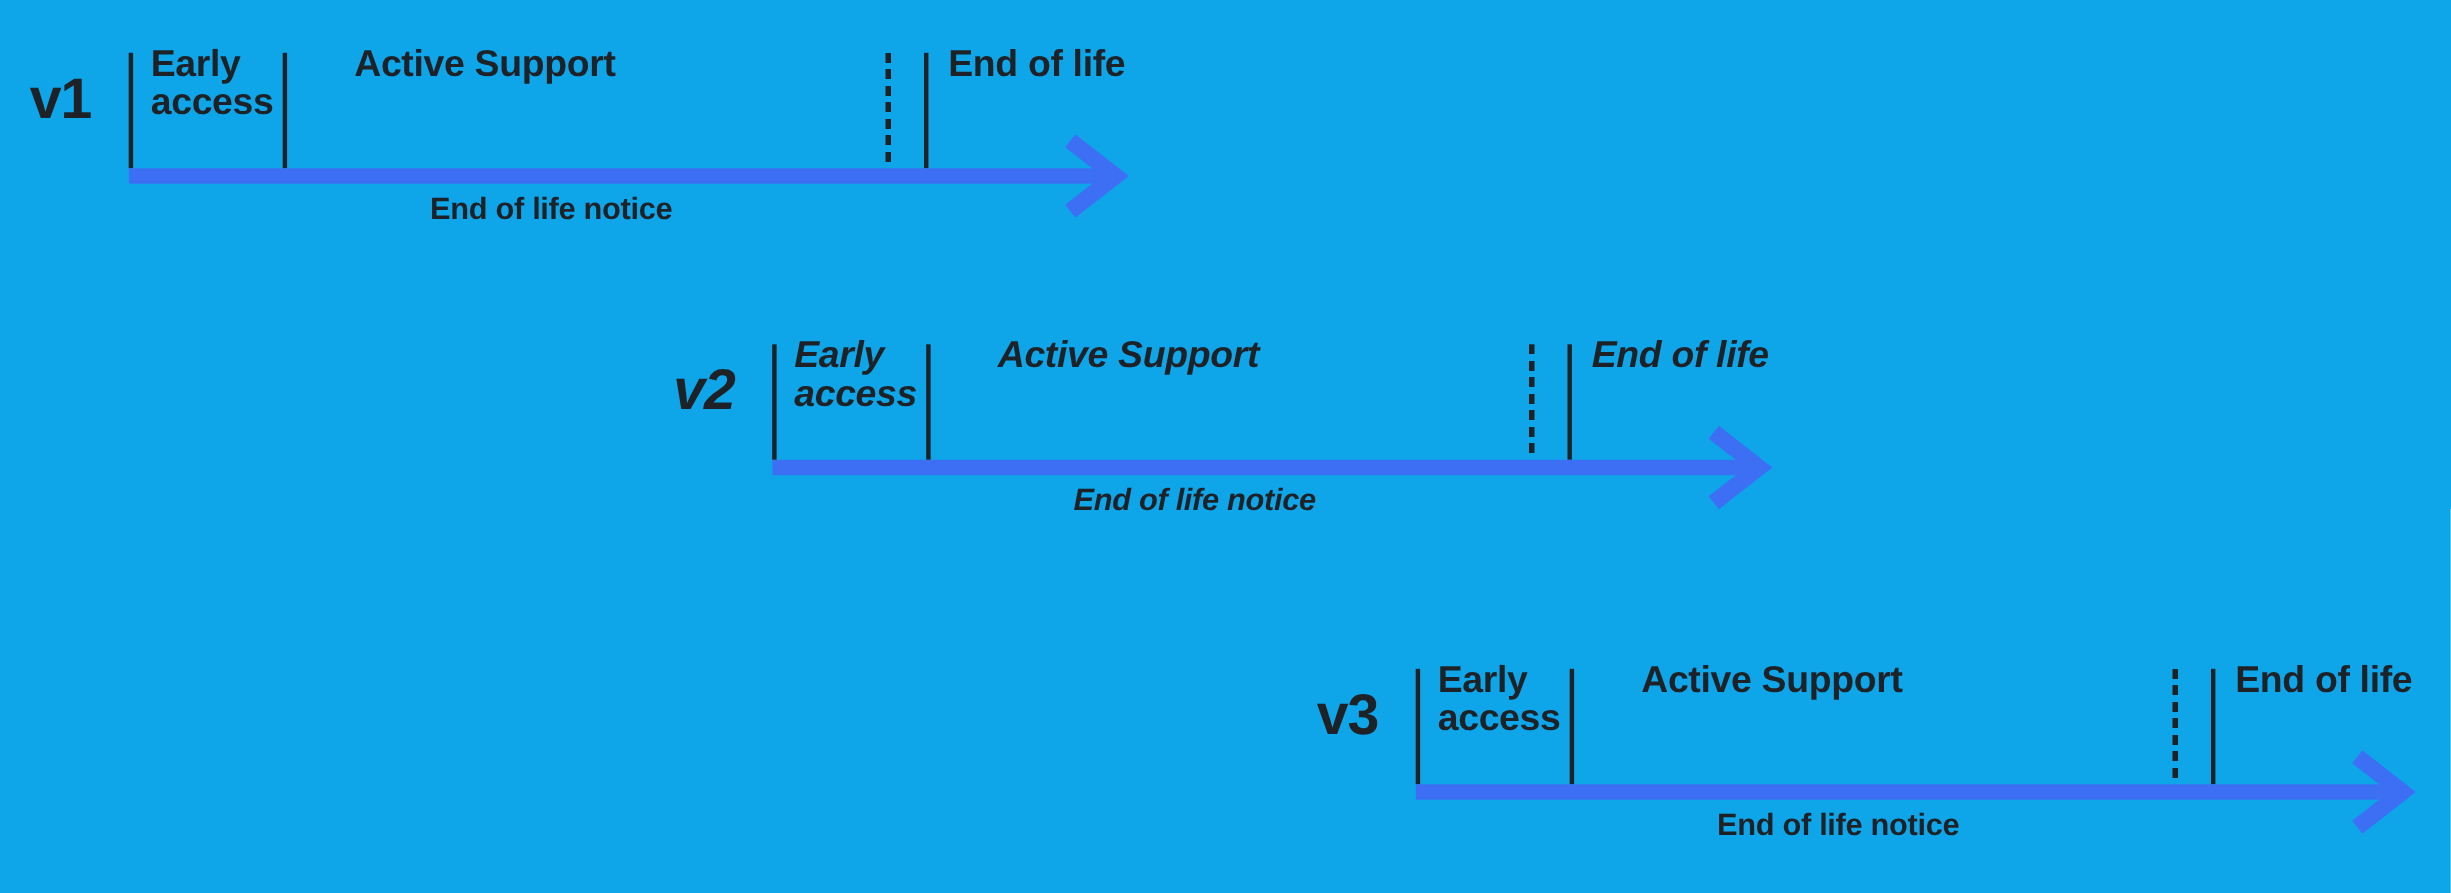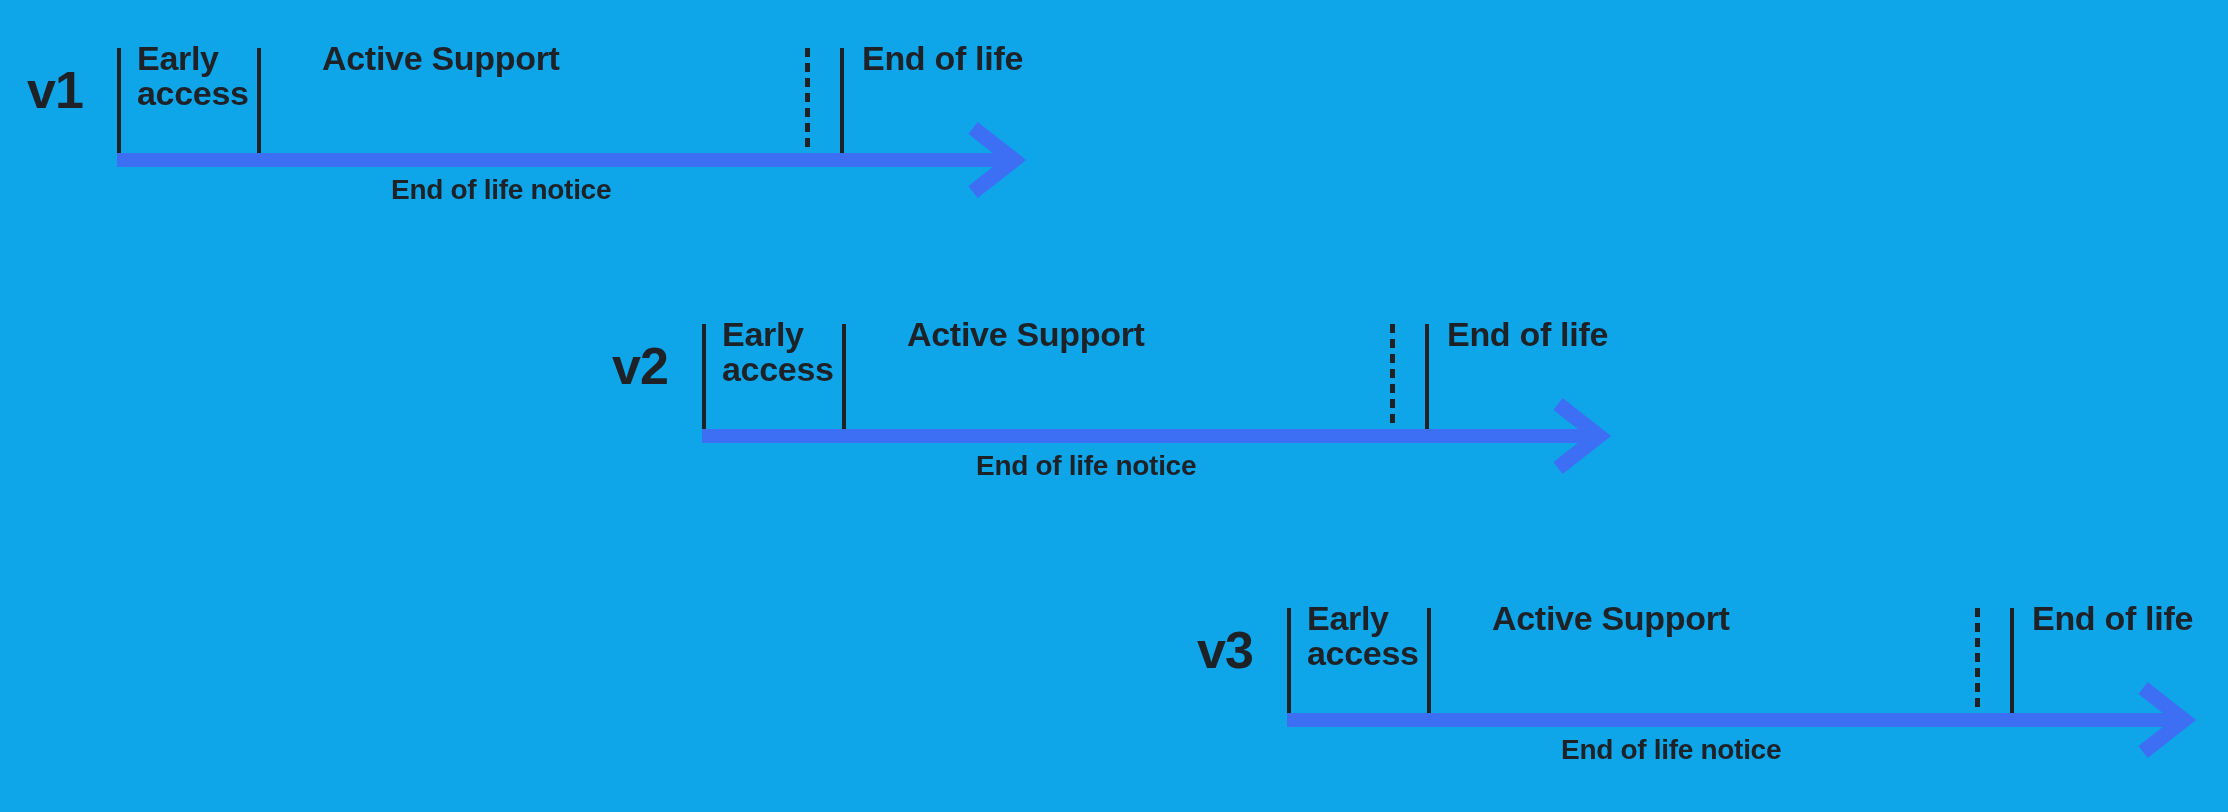--- a/index.html
+++ b/index.html
@@ -18,21 +18,21 @@
     height: 812px;
     background: #0ea5e9;
     overflow: hidden;
   }
   .timeline-row {
     position: absolute;
     width: 1060px;
     height: 230px;
   }
   .row-v1 { left: 17px;   top: 20px;  }
-  .row-v2 { left: 602px;  top: 296px; }
+  .row-v2 { left: 602px;  top: 285px; font-style: italic; }
   .row-v3 { left: 1187px; top: 580px; }
 
   .vlabel {
     position: absolute;
     left: 10px;
     top: 50px;
     width: 80px;
     font-size: 52px;
     line-height: 40px;
     font-weight: 700;

